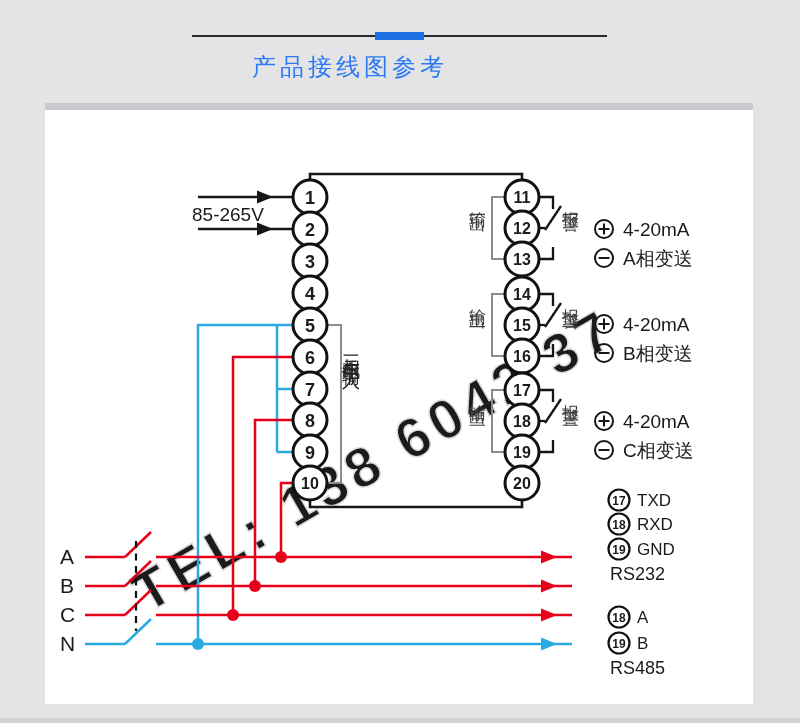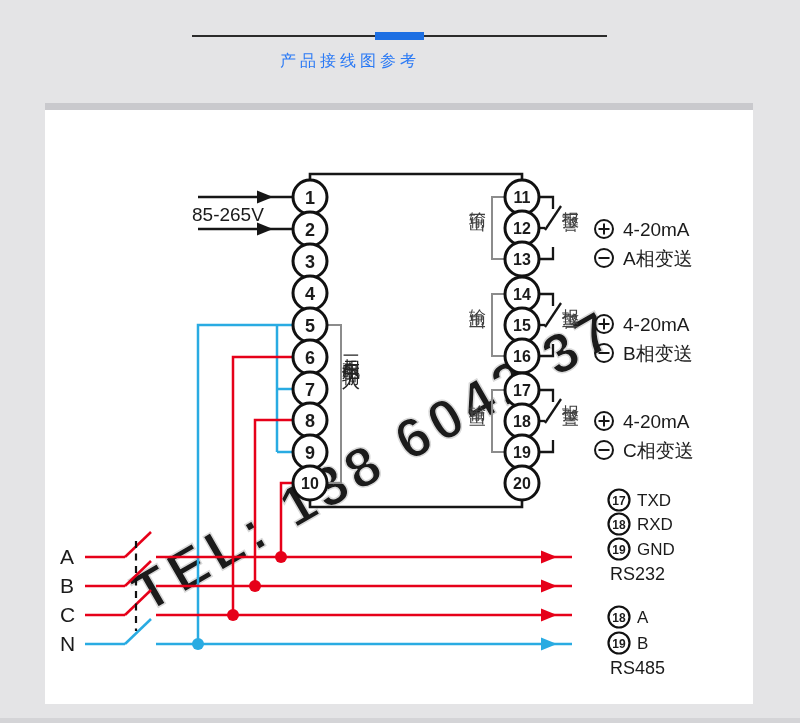--- a/index.html
+++ b/index.html
@@ -5,21 +5,21 @@
   html,body{margin:0;padding:0;}
   body{
     width:800px;height:723px;position:relative;overflow:hidden;
     background:#e4e4e6;
     font-family:"Liberation Sans","DejaVu Sans",sans-serif;
   }
   .rule{position:absolute;left:192px;top:35px;width:415px;height:2px;background:#2b2b2b;}
   .rule-accent{position:absolute;left:375px;top:32px;width:49px;height:8px;background:#1d6fe3;}
   .page-title{
     position:absolute;left:0;top:51px;width:700px;text-align:center;
-    font-size:16px;letter-spacing:4px;color:#2b7af5;
+    font-size:24px;letter-spacing:4px;color:#2b7af5;
   }
   .panel{
     position:absolute;left:45px;top:103px;width:708px;height:601px;
     background:#ffffff;border-top:7px solid #c9c9cd;box-sizing:border-box;
   }
   .bottom-strip{position:absolute;left:0;bottom:0;width:800px;height:5px;background:#d4d4d7;}
   svg.overlay{position:absolute;left:0;top:0;width:800px;height:723px;}
   svg text{font-family:"Liberation Sans","DejaVu Sans",sans-serif;fill:#1b1b1b;}
   .v-label{
     position:absolute;writing-mode:vertical-rl;text-orientation:upright;

